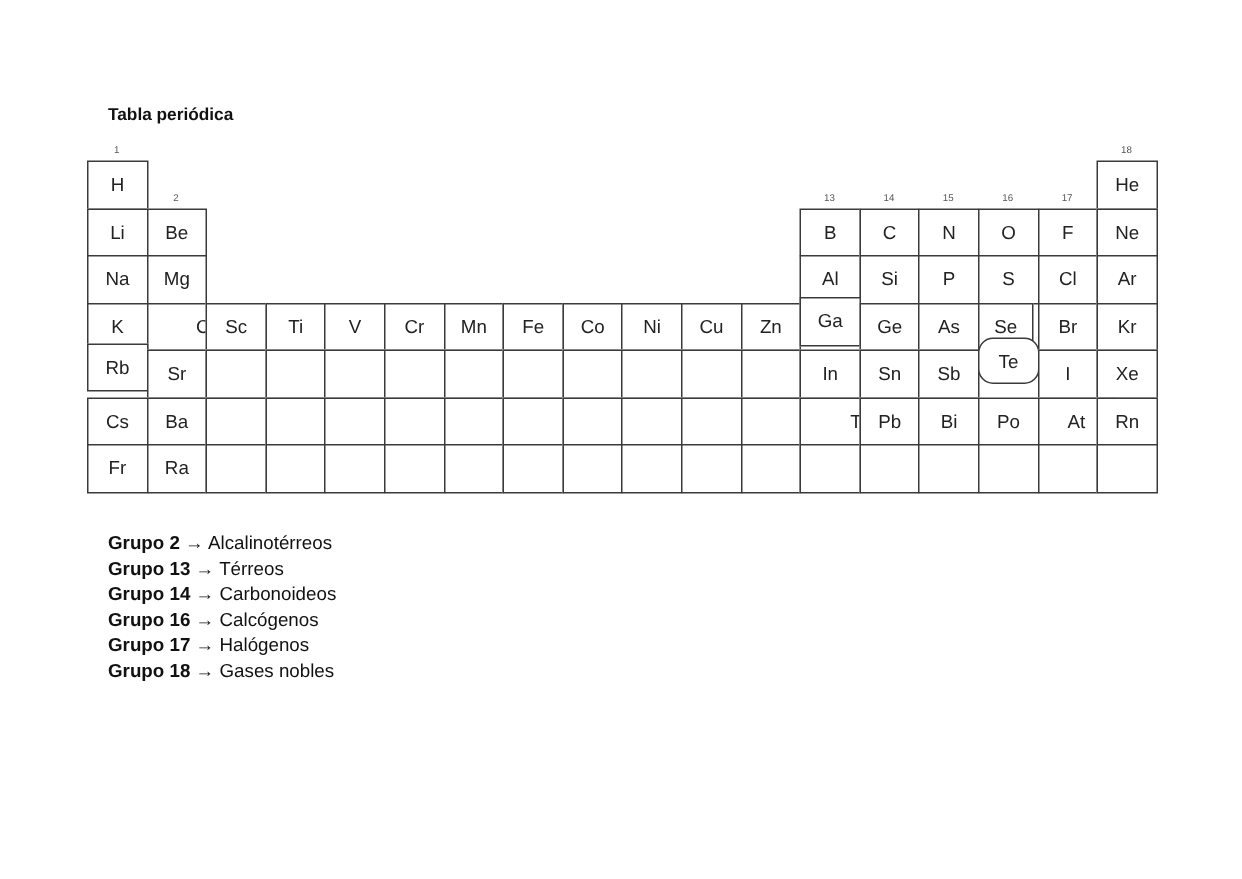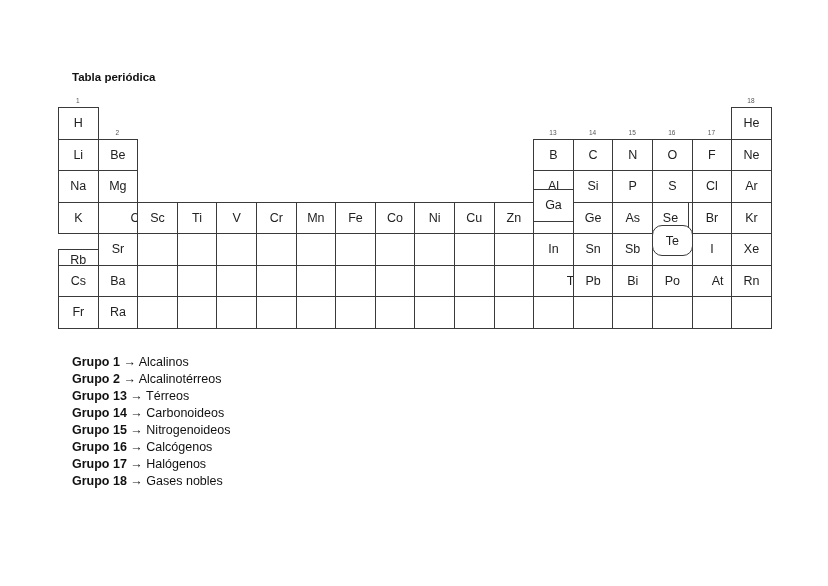--- a/index.html
+++ b/index.html
@@ -91,27 +91,27 @@
     <div class="cell" style="left: 137.2px; top: 201.5px; width: 40.6px; height: 32.5px;">Sc</div>
     <div class="cell" style="left: 176.8px; top: 201.5px; width: 40.6px; height: 32.5px;">Ti</div>
     <div class="cell" style="left: 216.4px; top: 201.5px; width: 40.6px; height: 32.5px;">V</div>
     <div class="cell" style="left: 256px; top: 201.5px; width: 40.6px; height: 32.5px;">Cr</div>
     <div class="cell" style="left: 295.6px; top: 201.5px; width: 40.6px; height: 32.5px;">Mn</div>
     <div class="cell" style="left: 335.2px; top: 201.5px; width: 40.6px; height: 32.5px;">Fe</div>
     <div class="cell" style="left: 374.8px; top: 201.5px; width: 40.6px; height: 32.5px;">Co</div>
     <div class="cell" style="left: 414.4px; top: 201.5px; width: 40.6px; height: 32.5px;">Ni</div>
     <div class="cell" style="left: 454px; top: 201.5px; width: 40.6px; height: 32.5px;">Cu</div>
     <div class="cell" style="left: 493.6px; top: 201.5px; width: 40.6px; height: 32.5px;">Zn</div>
-    <div class="cell" style="left: 533.2px; top: 189px; width: 40.6px; height: 32.5px;">Ga</div>
+    <div class="cell" style="left: 533.2px; top: 198px; width: 40.6px; height: 32.5px;">Ga</div>
     <div class="cell" style="left: 572.8px; top: 201.5px; width: 40.6px; height: 32.5px;">Ge</div>
     <div class="cell" style="left: 612.4px; top: 201.5px; width: 40.6px; height: 32.5px;">As</div>
     <div class="cell" style="left: 652px; top: 201.5px; width: 37px; height: 32.5px;">Se</div>
     <div class="cell" style="left: 691.6px; top: 201.5px; width: 40.6px; height: 32.5px;">Br</div>
     <div class="cell" style="left: 731.2px; top: 201.5px; width: 40.6px; height: 32.5px;">Kr</div>
-    <div class="cell" style="left: 58px; top: 249px; width: 40.6px; height: 21px;">Rb</div>
+    <div class="cell" style="left: 58px; top: 229px; width: 40.6px; height: 32px;">Rb</div>
     <div class="cell" style="left: 97.6px; top: 233px; width: 40.6px; height: 32.5px;">Sr</div>
     <div class="cell" style="left: 137.2px; top: 233px; width: 40.6px; height: 32.5px;"></div>
     <div class="cell" style="left: 176.8px; top: 233px; width: 40.6px; height: 32.5px;"></div>
     <div class="cell" style="left: 216.4px; top: 233px; width: 40.6px; height: 32.5px;"></div>
     <div class="cell" style="left: 256px; top: 233px; width: 40.6px; height: 32.5px;"></div>
     <div class="cell" style="left: 295.6px; top: 233px; width: 40.6px; height: 32.5px;"></div>
     <div class="cell" style="left: 335.2px; top: 233px; width: 40.6px; height: 32.5px;"></div>
     <div class="cell" style="left: 374.8px; top: 233px; width: 40.6px; height: 32.5px;"></div>
     <div class="cell" style="left: 414.4px; top: 233px; width: 40.6px; height: 32.5px;"></div>
     <div class="cell" style="left: 454px; top: 233px; width: 40.6px; height: 32.5px;"></div>
@@ -162,21 +162,19 @@
     <div class="glabel" style="left: 97.6px; width: 39.6px; top: 128.5px;">2</div>
     <div class="glabel" style="left: 533.2px; width: 39.6px; top: 128.5px;">13</div>
     <div class="glabel" style="left: 572.8px; width: 39.6px; top: 128.5px;">14</div>
     <div class="glabel" style="left: 612.4px; width: 39.6px; top: 128.5px;">15</div>
     <div class="glabel" style="left: 652px; width: 39.6px; top: 128.5px;">16</div>
     <div class="glabel" style="left: 691.6px; width: 39.6px; top: 128.5px;">17</div>
     <div class="glabel" style="left: 731.2px; width: 39.6px; top: 97px;">18</div>
   </div>
 
 <div class="legend" id="legend">
-    <div class="legend-item"><b>Grupo 1</b> <span>→</span> <span>Alcalinos</span></div>
     <div class="legend-item"><b>Grupo 2</b> <span>→</span> <span>Alcalinotérreos</span></div>
     <div class="legend-item"><b>Grupo 13</b> <span>→</span> <span>Térreos</span></div>
     <div class="legend-item"><b>Grupo 14</b> <span>→</span> <span>Carbonoideos</span></div>
-    <div class="legend-item"><b>Grupo 15</b> <span>→</span> <span>Nitrogenoideos</span></div>
     <div class="legend-item"><b>Grupo 16</b> <span>→</span> <span>Calcógenos</span></div>
     <div class="legend-item"><b>Grupo 17</b> <span>→</span> <span>Halógenos</span></div>
     <div class="legend-item"><b>Grupo 18</b> <span>→</span> <span>Gases nobles</span></div>
   </div>
 
 </body></html>

